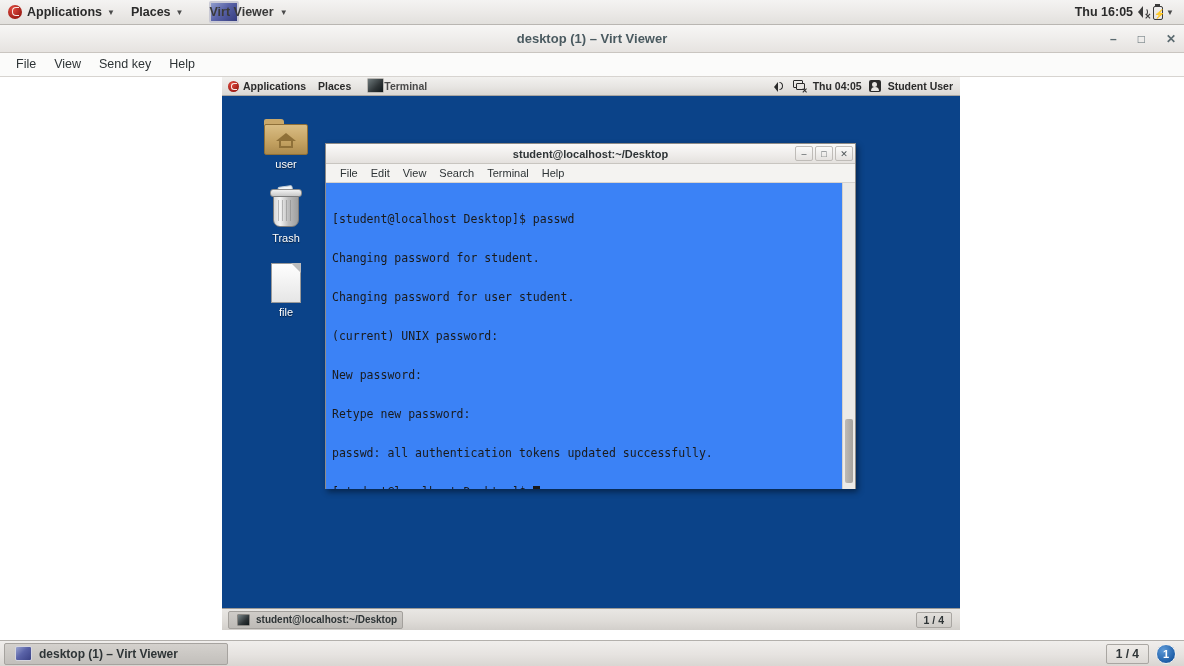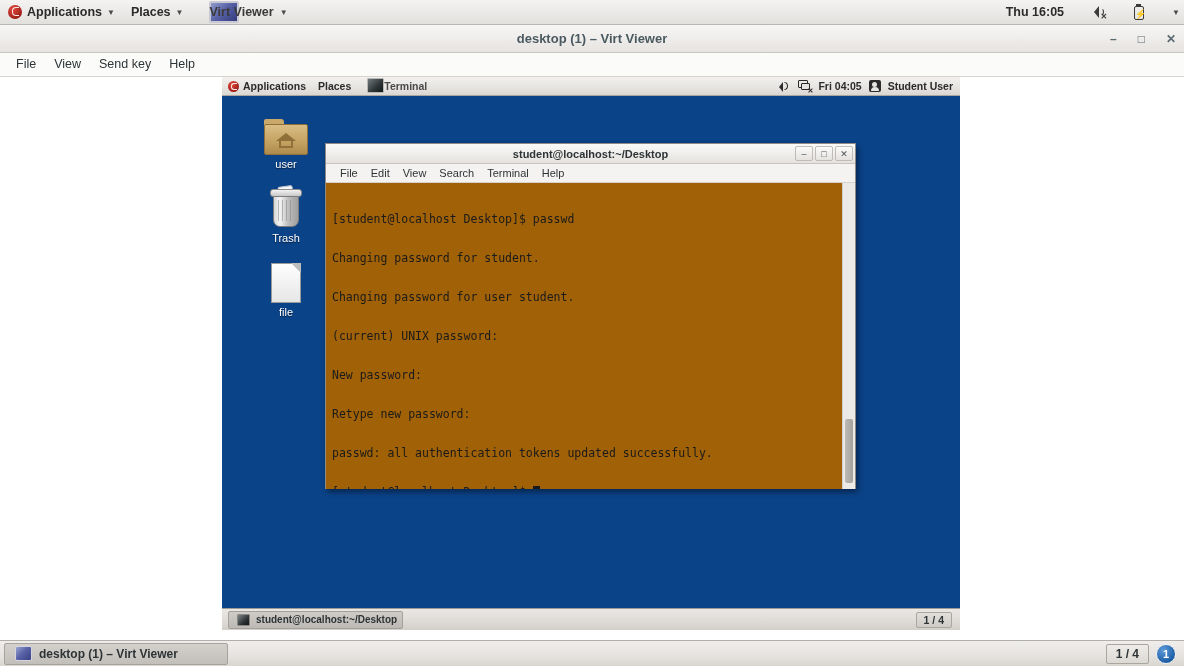--- a/index.html
+++ b/index.html
@@ -50,22 +50,22 @@
     background: linear-gradient(135deg, #8f9ccb 0%, #5a63a8 45%, #343b7e 100%);
     border: 2px solid #c9c9d4; border-radius: 2px;
   }
   #host-window-tab .mini-monitor::after {
     content: ""; position: absolute; left: 9px; top: 21px;
     width: 10px; height: 3px; background: #b4b4bf;
   }
   #host-window-tab .tab-label { position: relative; z-index: 2; }
 
   #host-top-right {
-    margin-left: auto; display: flex; align-items: center; gap: 27px;
-    padding-right: 4px; font-size: 12.5px; font-weight: bold; color: #2b2b2b;
+    margin-left: auto; display: flex; align-items: center; gap: 2px;
+    padding-right: 10px; font-size: 12.5px; font-weight: bold; color: #2b2b2b;
   }
 
   
   .ico-speaker { position: relative; width: 15px; height: 14px; display: inline-block; }
   .ico-speaker .flare {
     position: absolute; left: 3px; top: 1px;
     width: 0; height: 0; border-style: solid;
     border-width: 6px 5px 6px 0; border-color: transparent #3b3b3b transparent transparent;
   }
   .ico-speaker .wave {
@@ -288,21 +288,21 @@
     font-size: 9px; color: #4c5356;
     background: linear-gradient(to bottom, #fbfbfa, #e5e2df);
     border: 1px solid #bfbcb8; border-radius: 2px;
   }
   #term-menubar {
     height: 19px; display: flex; align-items: center; gap: 1px;
     background: #f4f3f1; border-bottom: 1px solid #d6d3cf; padding-left: 8px;
   }
   .tmenu { font-size: 11px; color: #2e3436; padding: 2px 6px; line-height: 1; }
   #term-body {
-    position: relative; height: 306px; background: #a16207; display: flex;
+    position: relative; height: 306px; background: #3b82f6; display: flex;
   }
   #term-text {
     flex: 1 1 auto; padding: 4px 6px;
     font-family: "DejaVu Sans Mono", "Liberation Mono", monospace;
     font-size: 11.5px; line-height: 13px; color: #1a1a1a; white-space: pre;
     overflow: hidden;
   }
   #term-text .line { display: block; height: 13px; }
   .cursor-block {
     display: inline-block; width: 7px; height: 11px; background: #1a1a1a;
@@ -455,21 +455,21 @@
           <div id="guest-top-right">
             <span class="ico-speaker-sm">
               <span class="flare"></span>
                 <span class="arc"></span>
             </span>
             <span class="ico-net">
               <span class="scr"></span>
                 <span class="scr2"></span>
                 <span class="x">✕</span>
             </span>
-            <span>Fri 04:05</span>
+            <span>Thu 04:05</span>
             <span class="ico-user"></span>
             <span>Student User</span>
           </div>
         </div>
 
         <div class="desk-icon" style="left:28px; top:30px;">
           <span class="glyph">
             <span class="icon-home">
               <span class="tab"></span>
                 <span class="body"></span>

